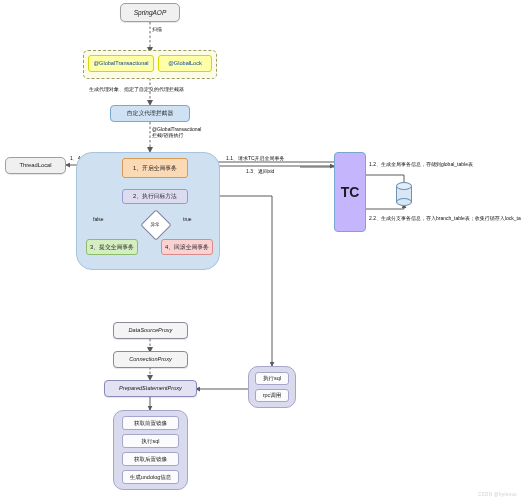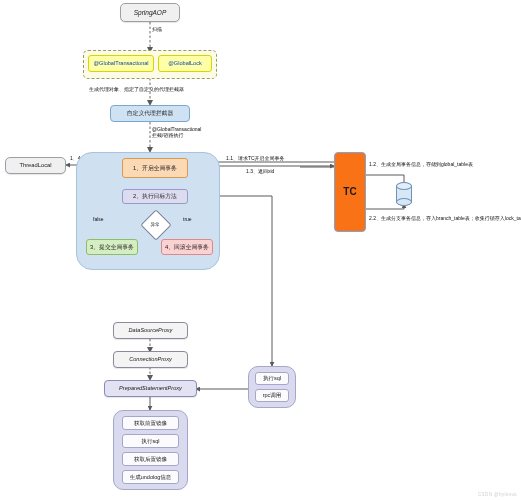--- a/index.html
+++ b/index.html
@@ -85,23 +85,23 @@
     border-radius: 3px;
   }
   .n-threadlocal {
     background: #f0f0f0;
     border: 1px solid #9aa0a6;
     font-size: 5.8px;
     border-radius: 5px;
     box-shadow: 0 1px 1px rgba(0,0,0,.10);
   }
   .n-tc {
-    background: #f97316;
+    background: #c4b5fd;
     border: 1px solid #7aa7cf;
-    font-size: 10px;
+    font-size: 14px;
     font-weight: bold;
     border-radius: 4px;
   }
   .n-proxy {
     background: #f4f4f4;
     border: 1px solid #8a8a9a;
     font-size: 5.6px;
     font-style: italic;
     border-radius: 4px;
     box-shadow: 0 1px 1px rgba(0,0,0,.10);

